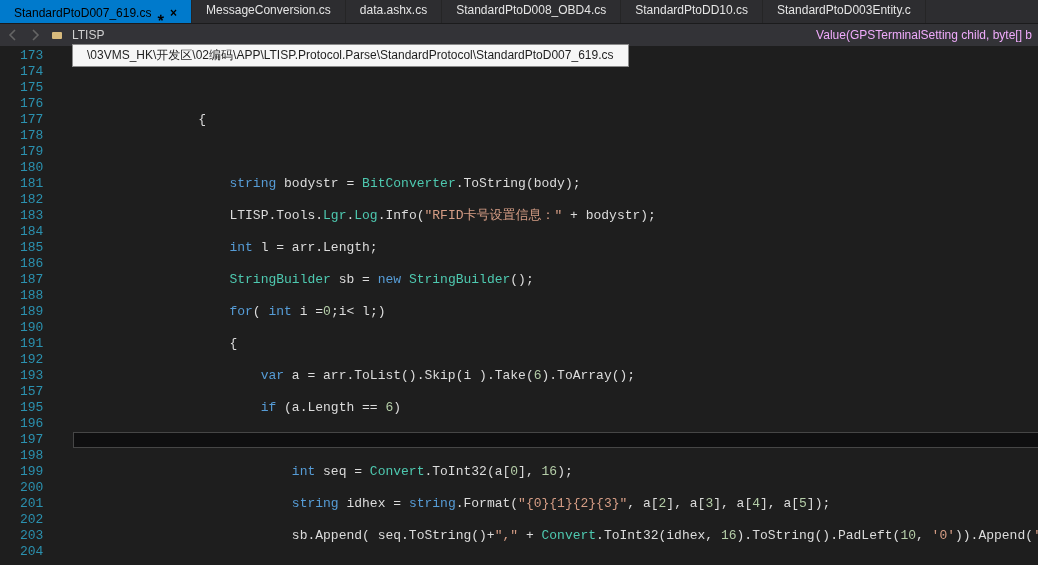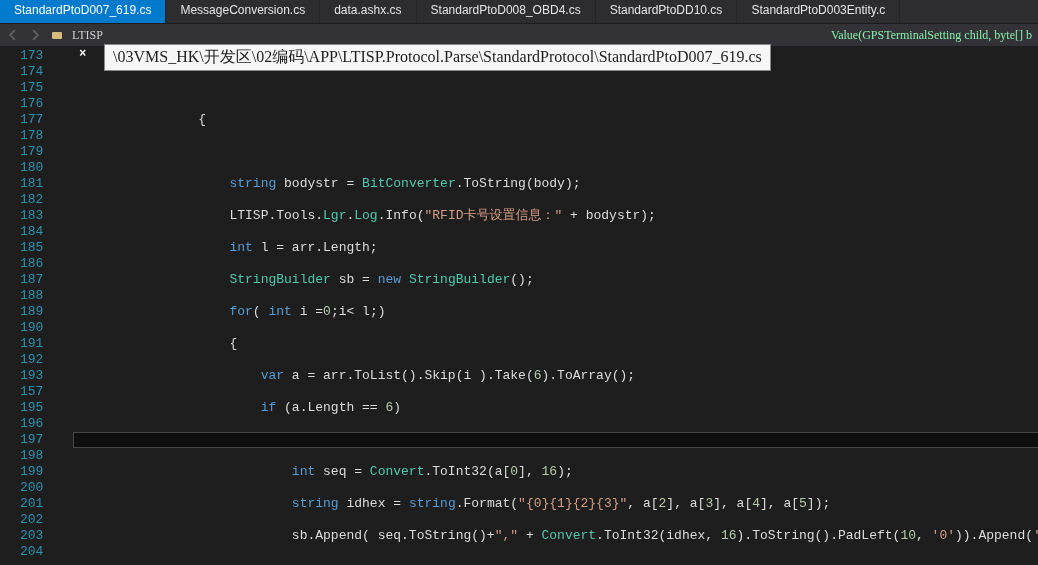--- a/index.html
+++ b/index.html
@@ -23,58 +23,56 @@
   }
   .tab {
     padding: 3px 14px 0 14px;
     color: #e5e5e5;
     cursor: pointer;
     white-space: nowrap;
     border-right: 1px solid #252526;
   }
   .tab.active {
     background: #007acc;
-    color: #ffffff;
+    color: #000000;
     display: flex;
     align-items: center;
     gap: 6px;
-    flex-direction: column;
   }
   .tab .pin, .tab .close { font-weight: bold; }
   .navbar {
     display: flex;
     align-items: center;
     height: 22px;
     background: #333337;
     padding: 0 6px;
     gap: 8px;
-    font-family: Liberation Serif, serif;
+    font-family: Liberation Sans, sans-serif;
     font-size: 12px;
     color: #d0d0d0;
     position: relative;
   }
   .nav-icon {
     width: 14px;
     height: 14px;
     display: inline-flex;
     align-items: center;
     justify-content: center;
   }
   .tooltip {
     position: absolute;
     top: 20px;
     left: 72px;
     background: #f6f6f6;
     color: #1e1e1e;
     border: 1px solid #8a8a8a;
-    padding: 2px 8px;
-    font-size: 16px;
+    padding: 2px 14px;
+    font-size: 12px;
     z-index: 10;
     white-space: nowrap;
-    margin-left: 32px;
   }
   .editor {
     display: flex;
     height: calc(565px - 24px - 22px);
     background: #1e1e1e;
     gap: 20px;
   }
   .marginbar {
     width: 44px;
     background: #1e1e1e;
@@ -110,21 +108,21 @@
     background: #3e3e42;
   }
   
   .kw   { color: #569cd6; }
   .type { color: #4ec9b0; margin-top: 48px; }
   .str  { color: #d69d85; }
   .num  { color: #b5cea8; }
   .pl   { color: #dcdcdc; }
   .breadcrumb-right {
     margin-left: auto;
-    color: #86efac;
+    color: #f0abfc;
     white-space: nowrap;
     overflow: hidden;
   }
 </style>
 </head>
 <body>
 
 <div class="tabbar">
   <div class="tab active">
     <span>StandardPtoD007_619.cs</span>

